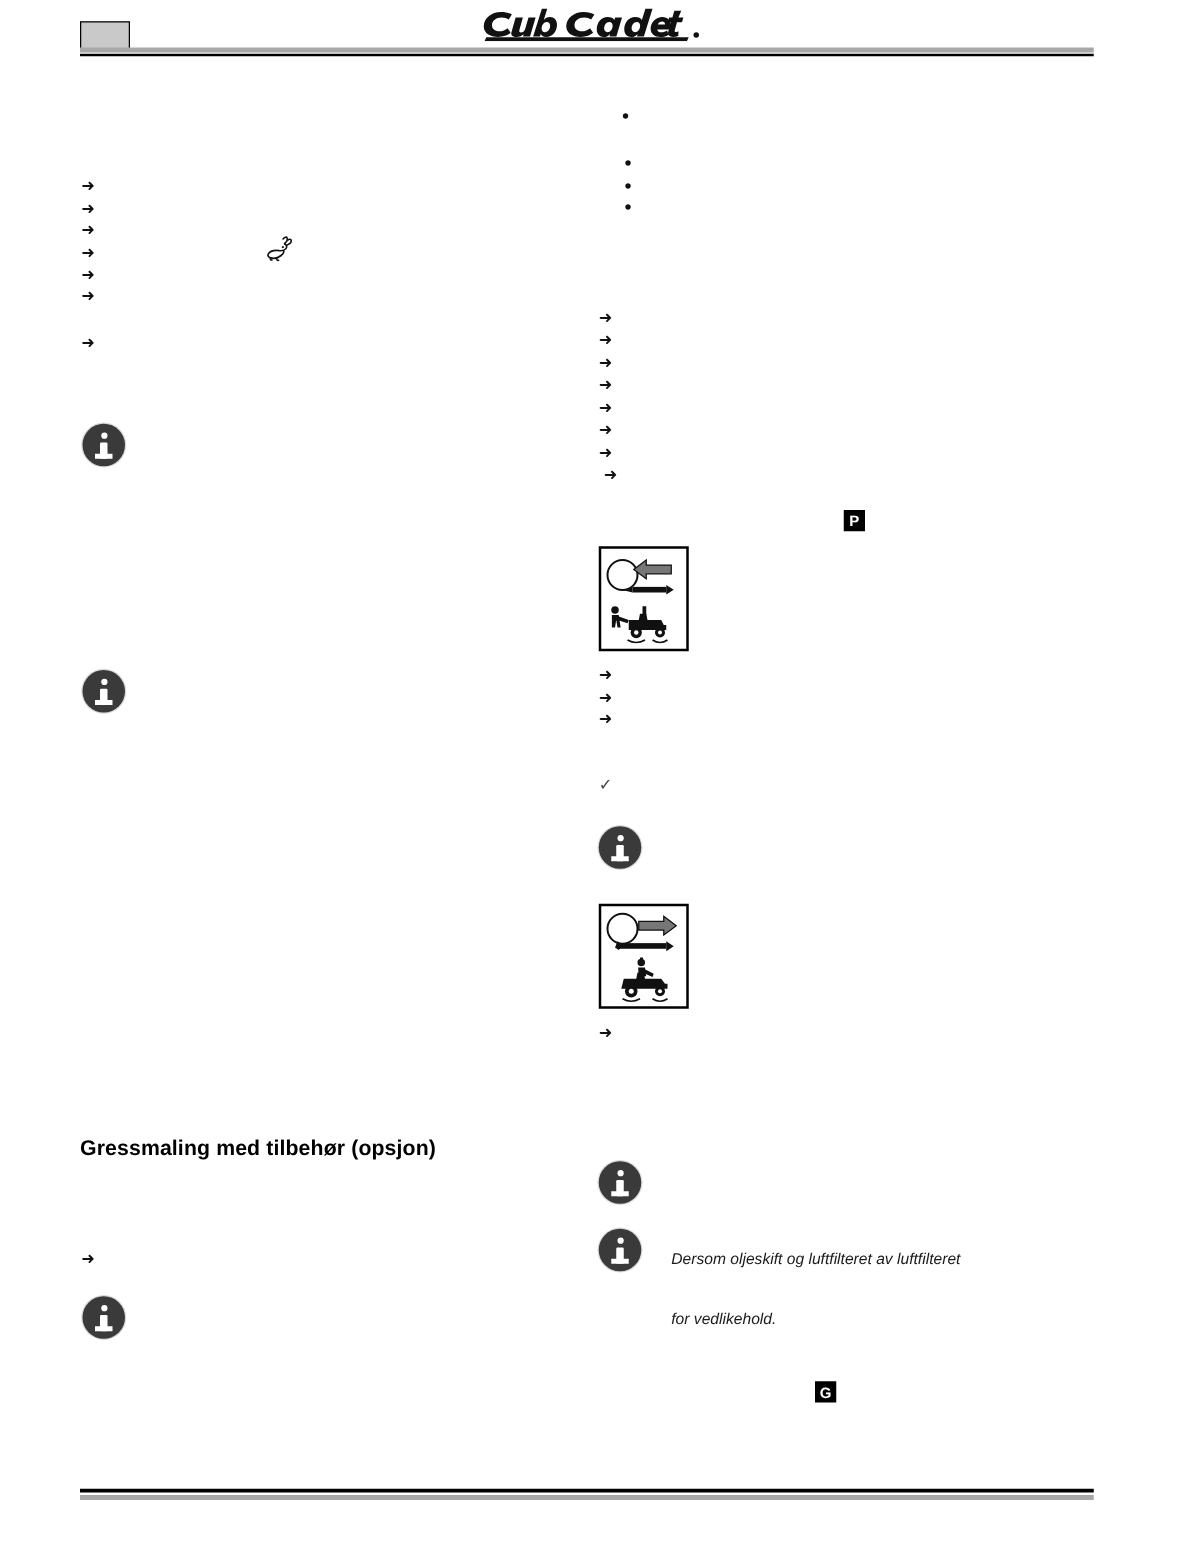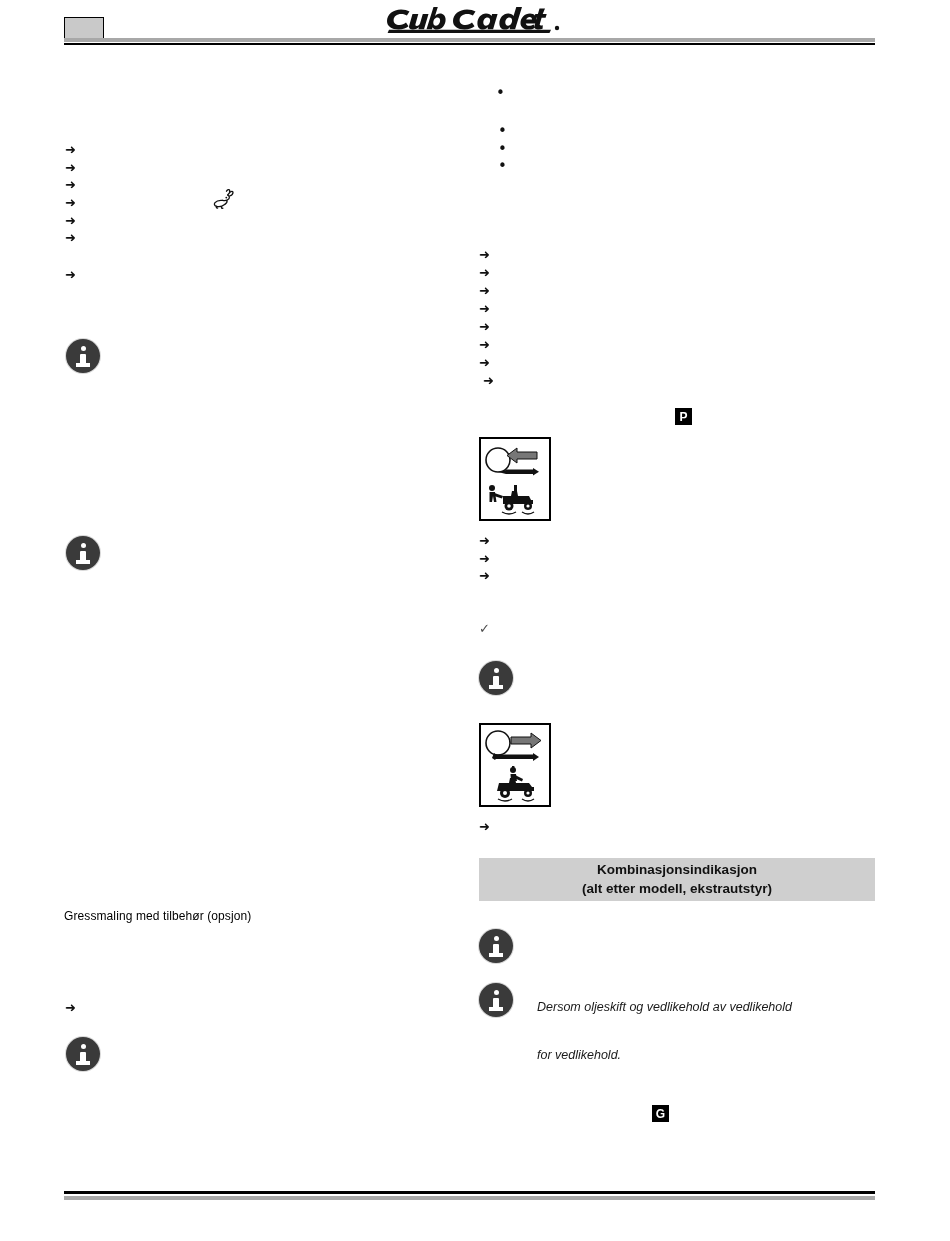--- a/index.html
+++ b/index.html
@@ -149,22 +149,22 @@
     left: 10px;
     top: 24px;
     width: 14px;
     height: 3.5px;
     background: #ffffff;
   }
 
   
   .section-heading {
     position: absolute;
-    font-size: 12px;
-    font-weight: normal;
+    font-size: 17px;
+    font-weight: bold;
     color: #000;
     letter-spacing: 0.1px;
     white-space: nowrap;
   }
 
   
   .grey-title-box {
     position: absolute;
     left: 479px;
     top: 858px;
@@ -383,24 +383,20 @@
     <div class="info-icon" style="left:0px; top:869px;">
         <span class="ibase"></span>
       </div>
     <div class="info-icon" style="left:0px; top:923px;">
         <span class="ibase"></span>
       </div>
 
     <div class="badge-square" style="left:173px; top:1045px; width:17px; height:17px;">G</div>
   </div>
 
-  <div class="grey-title-box">
-    <div class="line">Kombinasjonsindikasjon</div>
-    <div class="line">(alt etter modell, ekstrautstyr)</div>
-  </div>
-
-  <div class="note-italic" style="left:537px; top:1000px;">Dersom oljeskift og vedlikehold av vedlikehold</div>
+
+  <div class="note-italic" style="left:537px; top:1000px;">Dersom oljeskift og luftfilteret av luftfilteret</div>
   <div class="note-italic" style="left:537px; top:1048px;">for vedlikehold.</div>
 
   <div class="footer-rule-black"></div>
   <div class="footer-rule-grey"></div>
 
 </div>
 
 </body></html>

